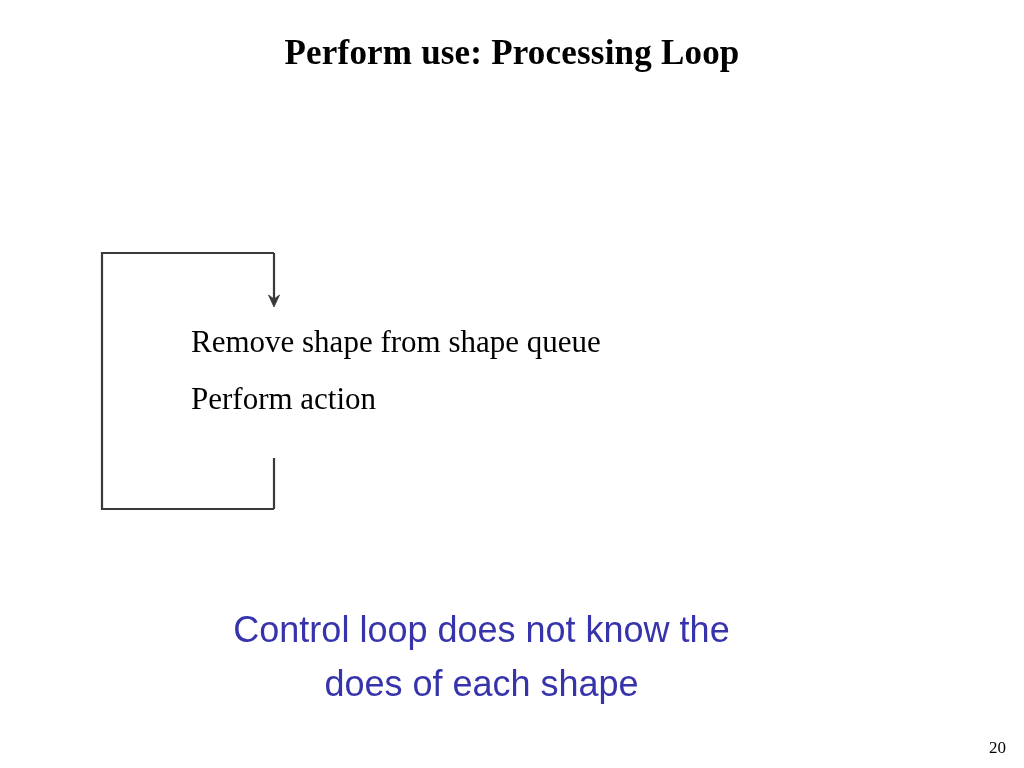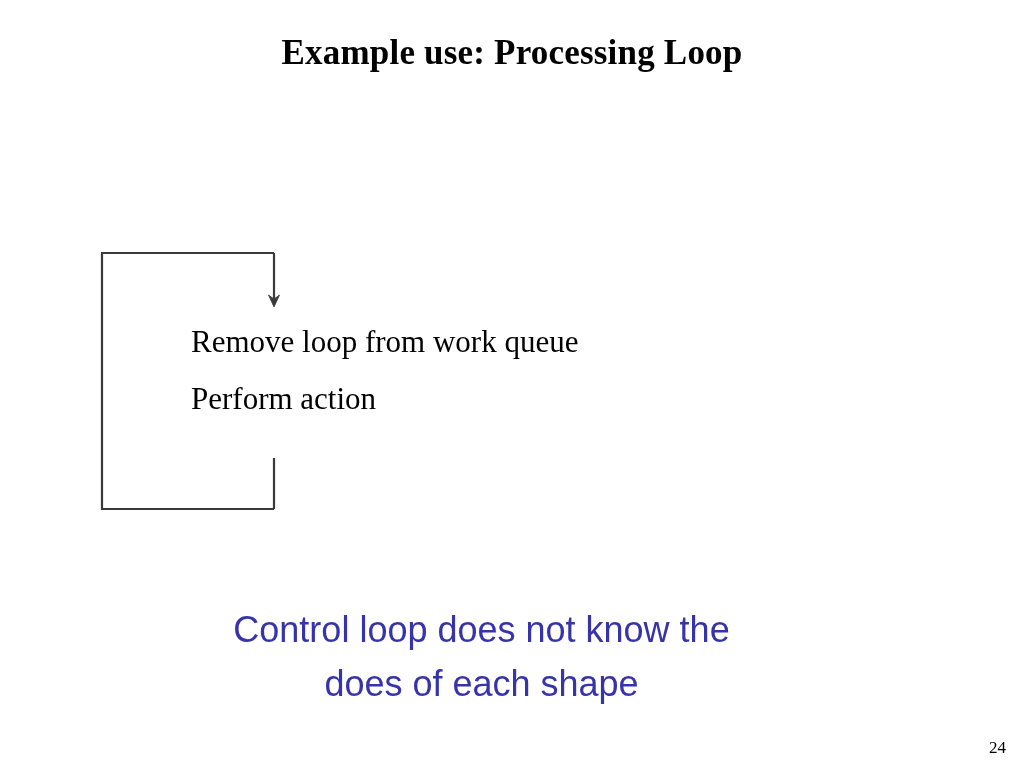--- a/index.html
+++ b/index.html
@@ -92,44 +92,44 @@
     font-size: 17px;
     line-height: 20px;
     color: #000000;
   }
 </style>
 </head>
 <body>
 
 <div class="slide">
 
-  <div class="slide-title">Example use: Processing Loop</div>
+  <div class="slide-title">Perform use: Processing Loop</div>
 
   <div class="loop-diagram">
     <svg width="230" height="290" viewBox="0 0 230 290" xmlns="http://www.w3.org/2000/svg">
 
       <path d="M 12 13 L 184 13" fill="none" stroke="#3a3a3a" stroke-width="2.2"></path>
 
       <path d="M 12 12 L 12 270" fill="none" stroke="#3a3a3a" stroke-width="2.2"></path>
 
       <path d="M 11 269 L 184 269" fill="none" stroke="#3a3a3a" stroke-width="2.2"></path>
 
       <path d="M 184 269 L 184 218" fill="none" stroke="#3a3a3a" stroke-width="2.2"></path>
 
       <path d="M 184 13 L 184 62" fill="none" stroke="#3a3a3a" stroke-width="2.2"></path>
 
       <path d="M 178.5 55 L 184 67 L 189.5 55 L 184 59 Z" fill="#3a3a3a" stroke="#3a3a3a" stroke-width="0.8"></path>
     </svg>
   </div>
 
   <div class="steps">
-    <div class="step-line">Remove loop from work queue</div>
+    <div class="step-line">Remove shape from shape queue</div>
     <div class="step-line">Perform action</div>
   </div>
 
   <div class="caption">
     <div class="caption-line">Control loop does not know the</div>
     <div class="caption-line">does of each shape</div>
   </div>
 
-  <div class="page-number">24</div>
+  <div class="page-number">20</div>
 
 </div>
 
 </body></html>

